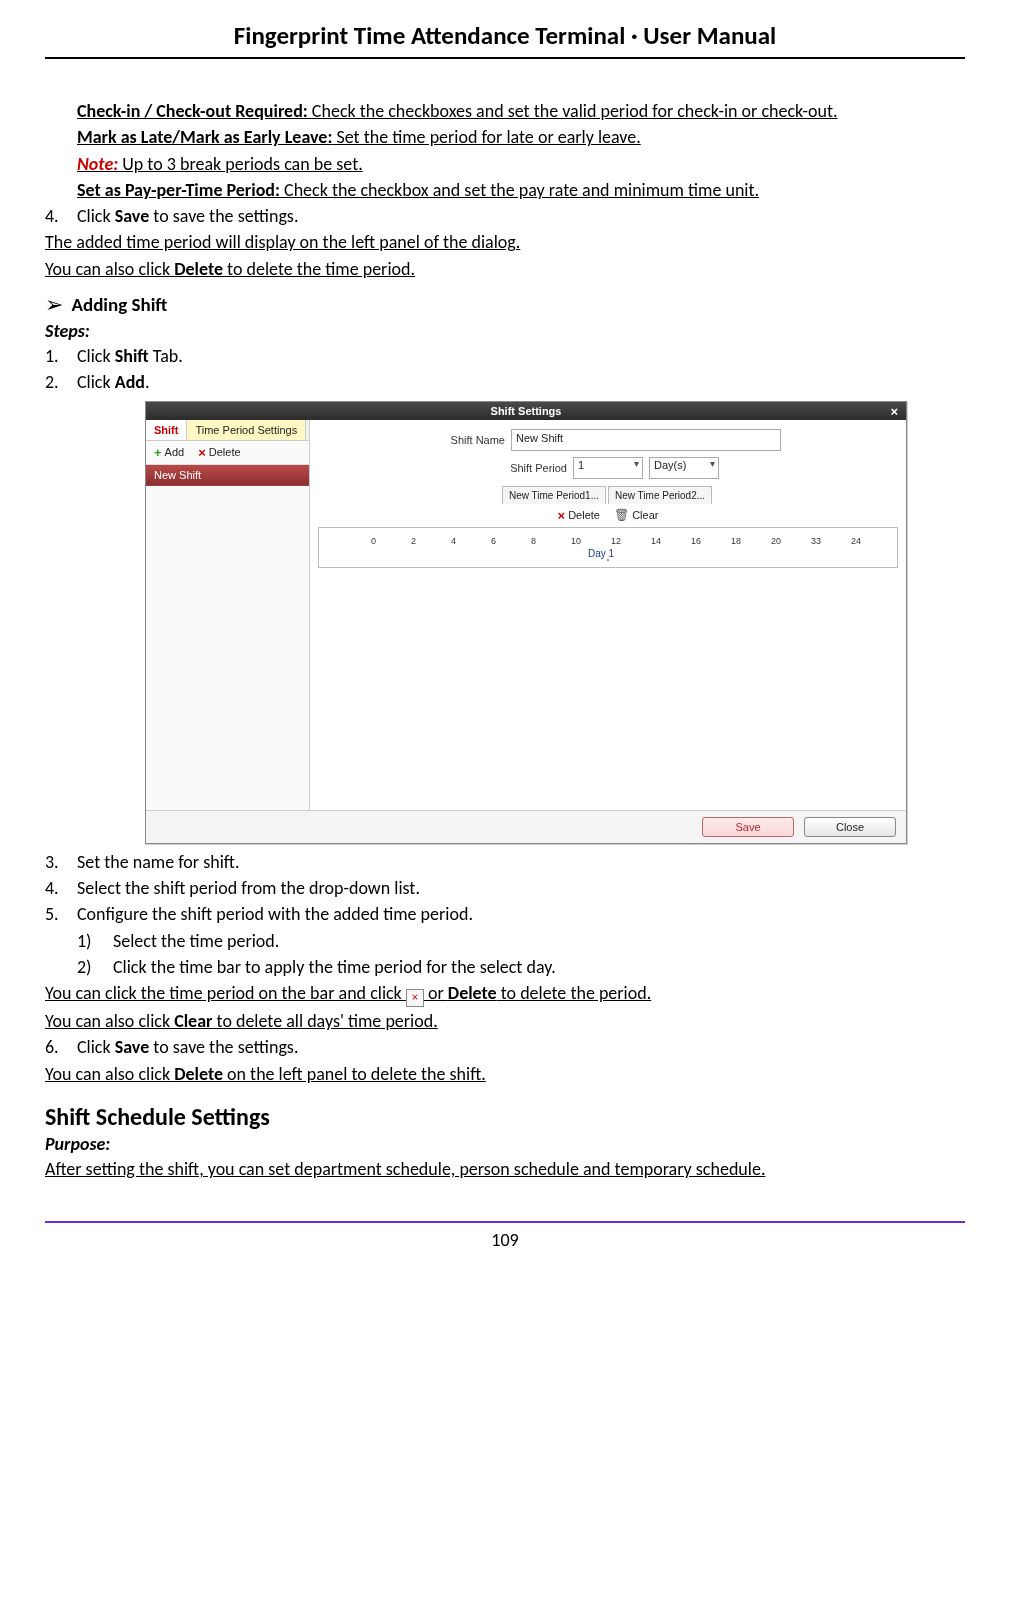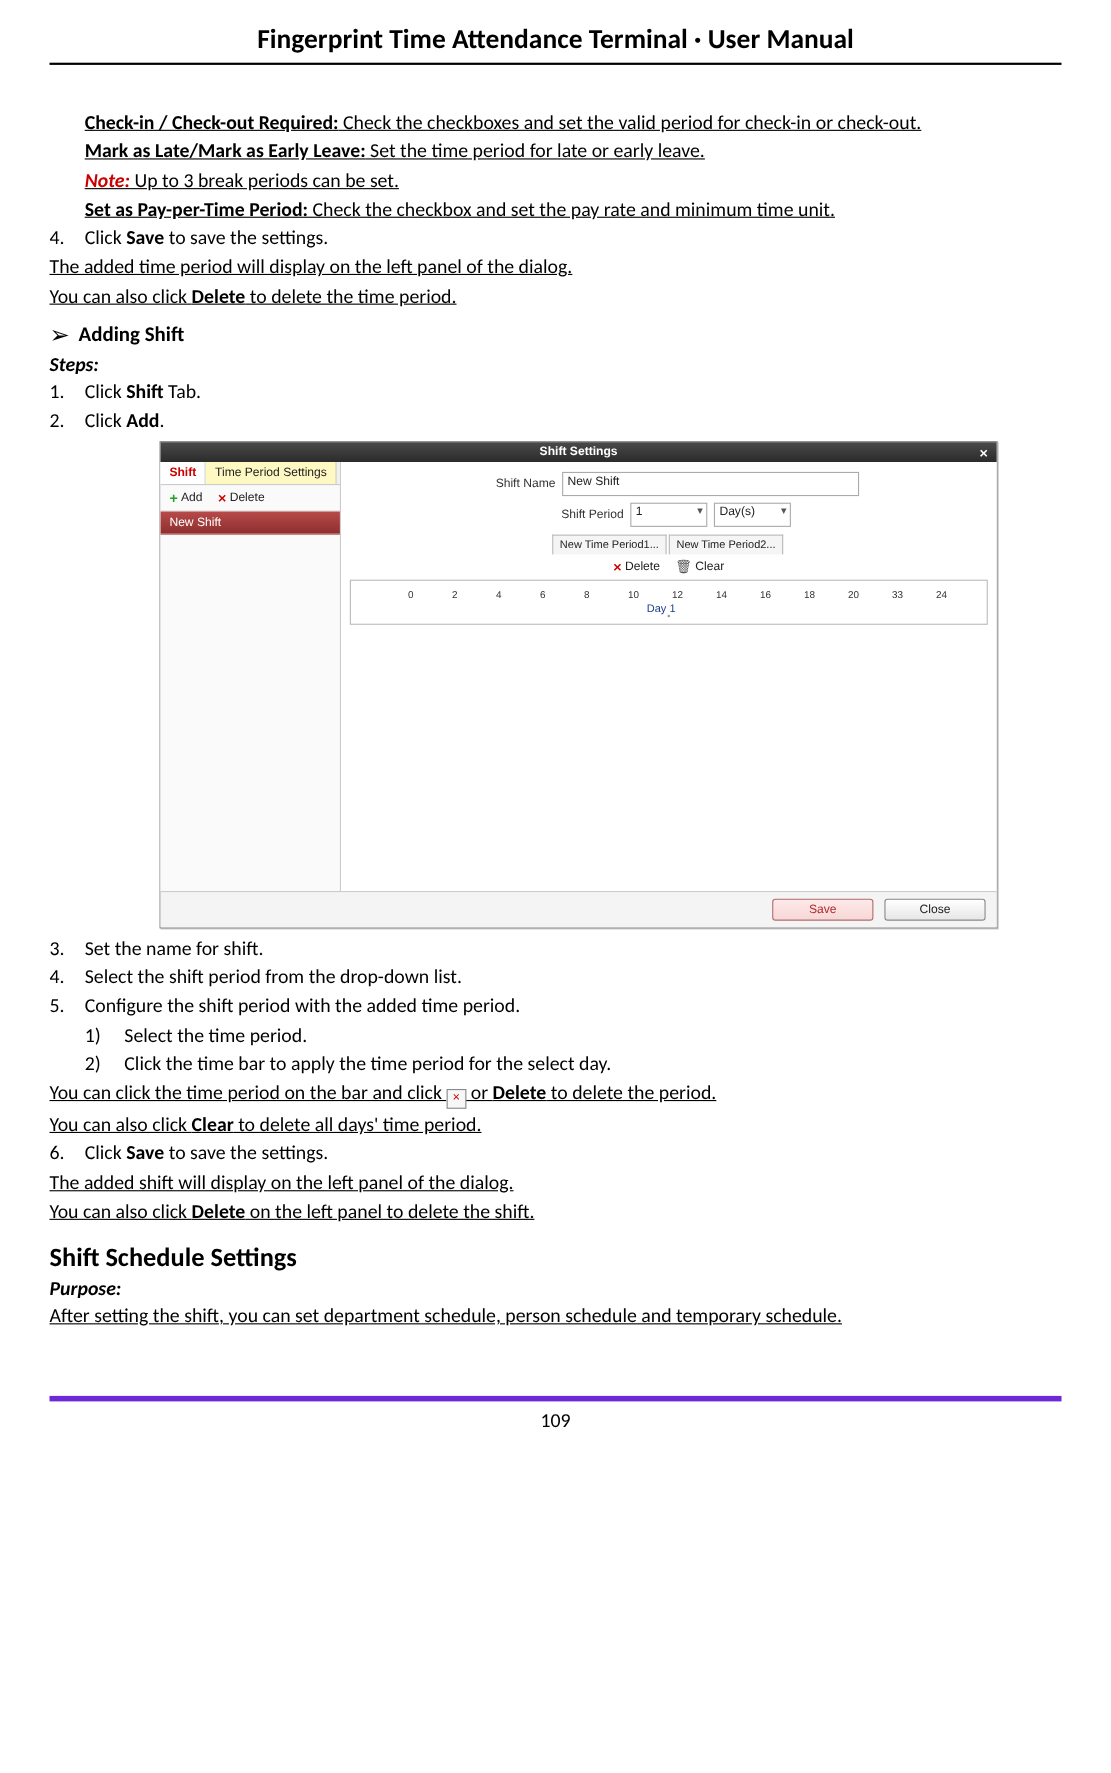--- a/index.html
+++ b/index.html
@@ -32,21 +32,21 @@
   .list-row { display: flex; margin: 2px 0; line-height: 1.35; }
   .list-num { width: 32px; flex-shrink: 0; }
   .list-body { flex: 1; }
   .sub-row { display: flex; margin: 2px 0 2px 32px; line-height: 1.35; }
   .sub-num { width: 36px; flex-shrink: 0; }
   .arrow-row { display: flex; align-items: center; margin: 10px 0 2px 0; }
   .arrow { color: #000; font-size: 22px; margin-right: 8px; }
   .arrow-title { font-weight: bold; font-size: 19px; }
   .steps-italic { font-style: italic; font-weight: bold; margin: 2px 0; }
   .h2 { font-weight: bold; font-size: 24px; margin: 16px 0 2px 0; }
-  .page-num { text-align: center; font-size: 18px; margin-top: 60px; border-top: 5px solid #6d28d9; padding-top: 6px; }
+  .page-num { text-align: center; font-size: 18px; margin-top: 40px; border-top: 2px solid #6d28d9; padding-top: 6px; }
   .icon-x-box {
     display: inline-block; width: 16px; height: 16px;
     border: 1px solid #888; text-align: center;
     font-size: 12px; line-height: 14px; color: #c00;
     vertical-align: -2px; background: #f7f7f7;
   }
 
   
   .dialog-wrap { margin: 6px 0 6px 100px; }
   .dialog {
@@ -250,21 +250,20 @@
   </div>
   <div class="p indent1">
     <span>You can also click </span><b>Clear</b><span> to delete all days' time period.</span>
   </div>
   <div class="list-row">
     <div class="list-num">6.</div>
     <div class="list-body">
       <span>Click </span><b>Save</b><span> to save the settings.</span>
     </div>
   </div>
-  <div class="p indent1">The added shift will display on the left panel of the dialog.</div>
   <div class="p indent1">
     <span>You can also click </span><b>Delete</b><span> on the left panel to delete the shift.</span>
   </div>
 
   <div class="h2">Shift Schedule Settings</div>
   <div class="steps-italic">Purpose:</div>
   <div class="p">After setting the shift, you can set department schedule, person schedule and temporary schedule.</div>
 
   <div class="page-num">109</div>
 </div>

